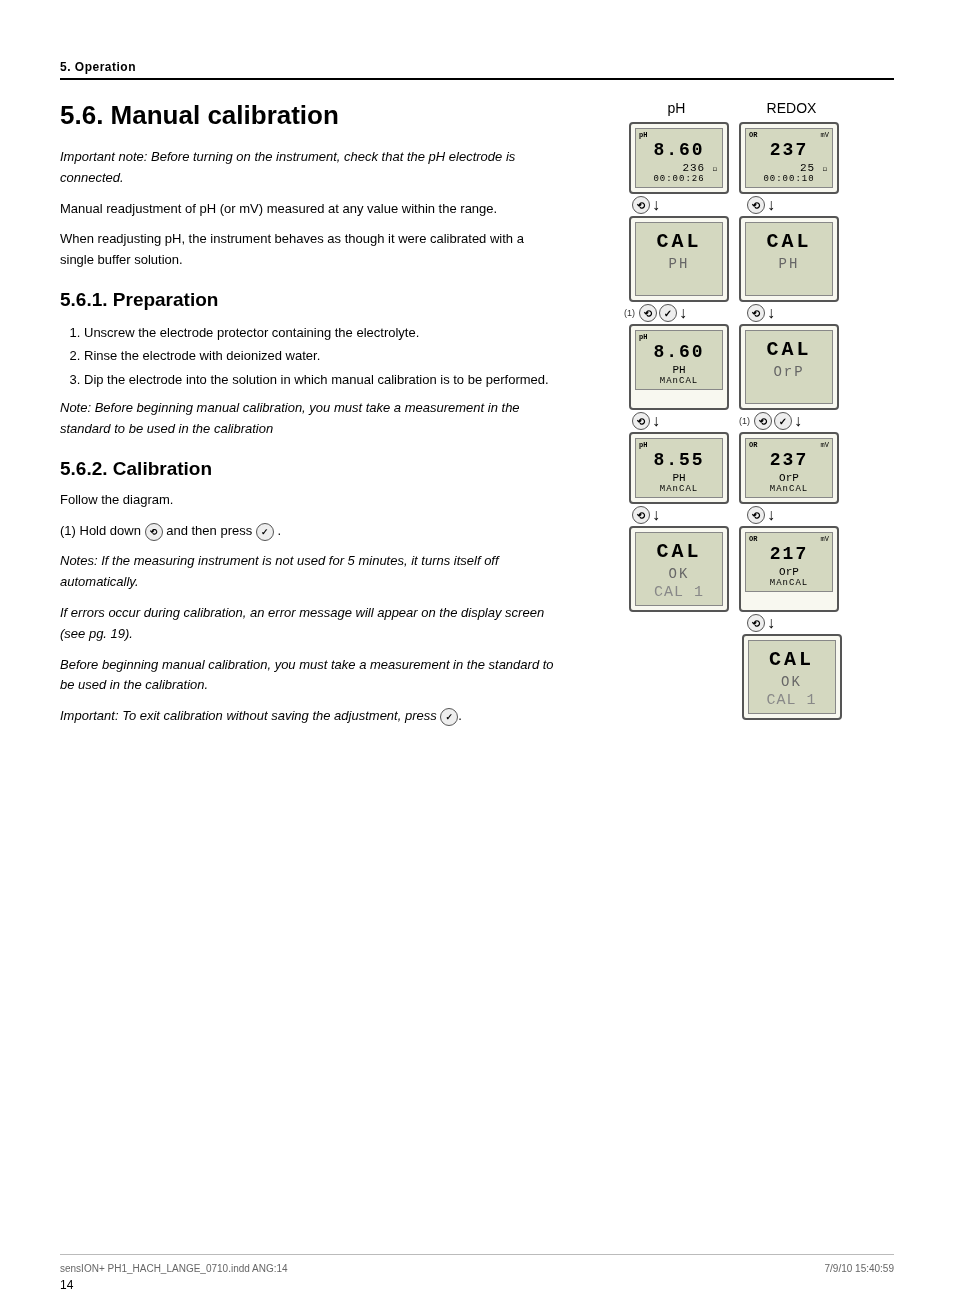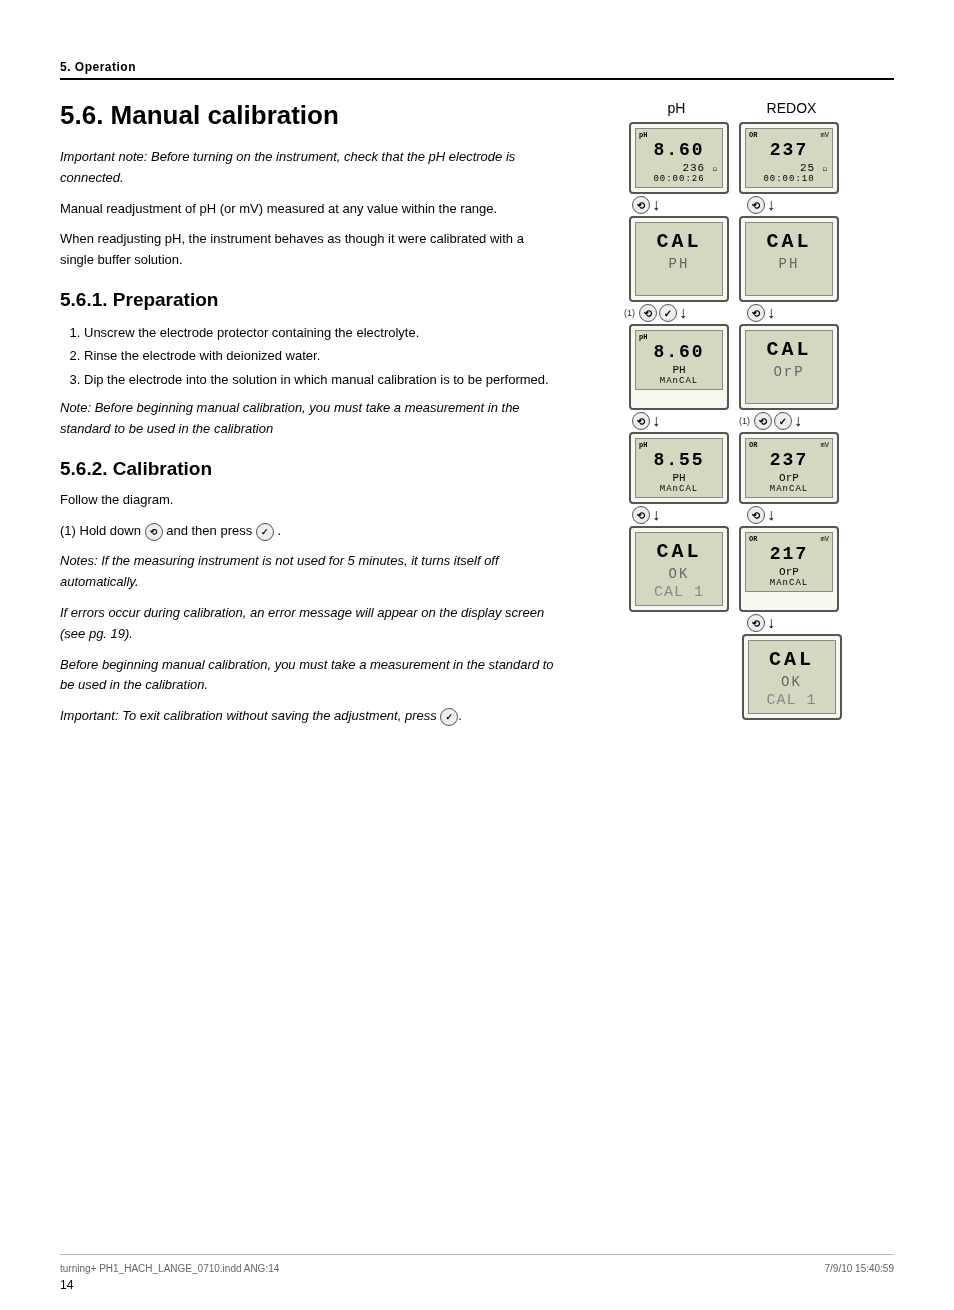--- a/index.html
+++ b/index.html
@@ -383,18 +383,18 @@
             <div class="device-bottom">CAL 1</div>
           </div>
         </div>
       </div>
 
     </div>
   </div>
 
   <div style="position:absolute; bottom:55px; left:60px; right:60px; border-top:1px solid #bbb;"></div>
   <div style="position:absolute; bottom:36px; left:60px; right:60px; display:flex; justify-content:space-between; font-size:10px; color:#666;">
-    <span>turning+ PH1_HACH_LANGE_0710.indd   ANG:14</span>
+    <span>sensION+ PH1_HACH_LANGE_0710.indd   ANG:14</span>
     <span>7/9/10   15:40:59</span>
   </div>
   <div style="position:absolute; bottom:18px; left:60px; font-size:12px;">14</div>
 
 </div>
 
 </body></html>

